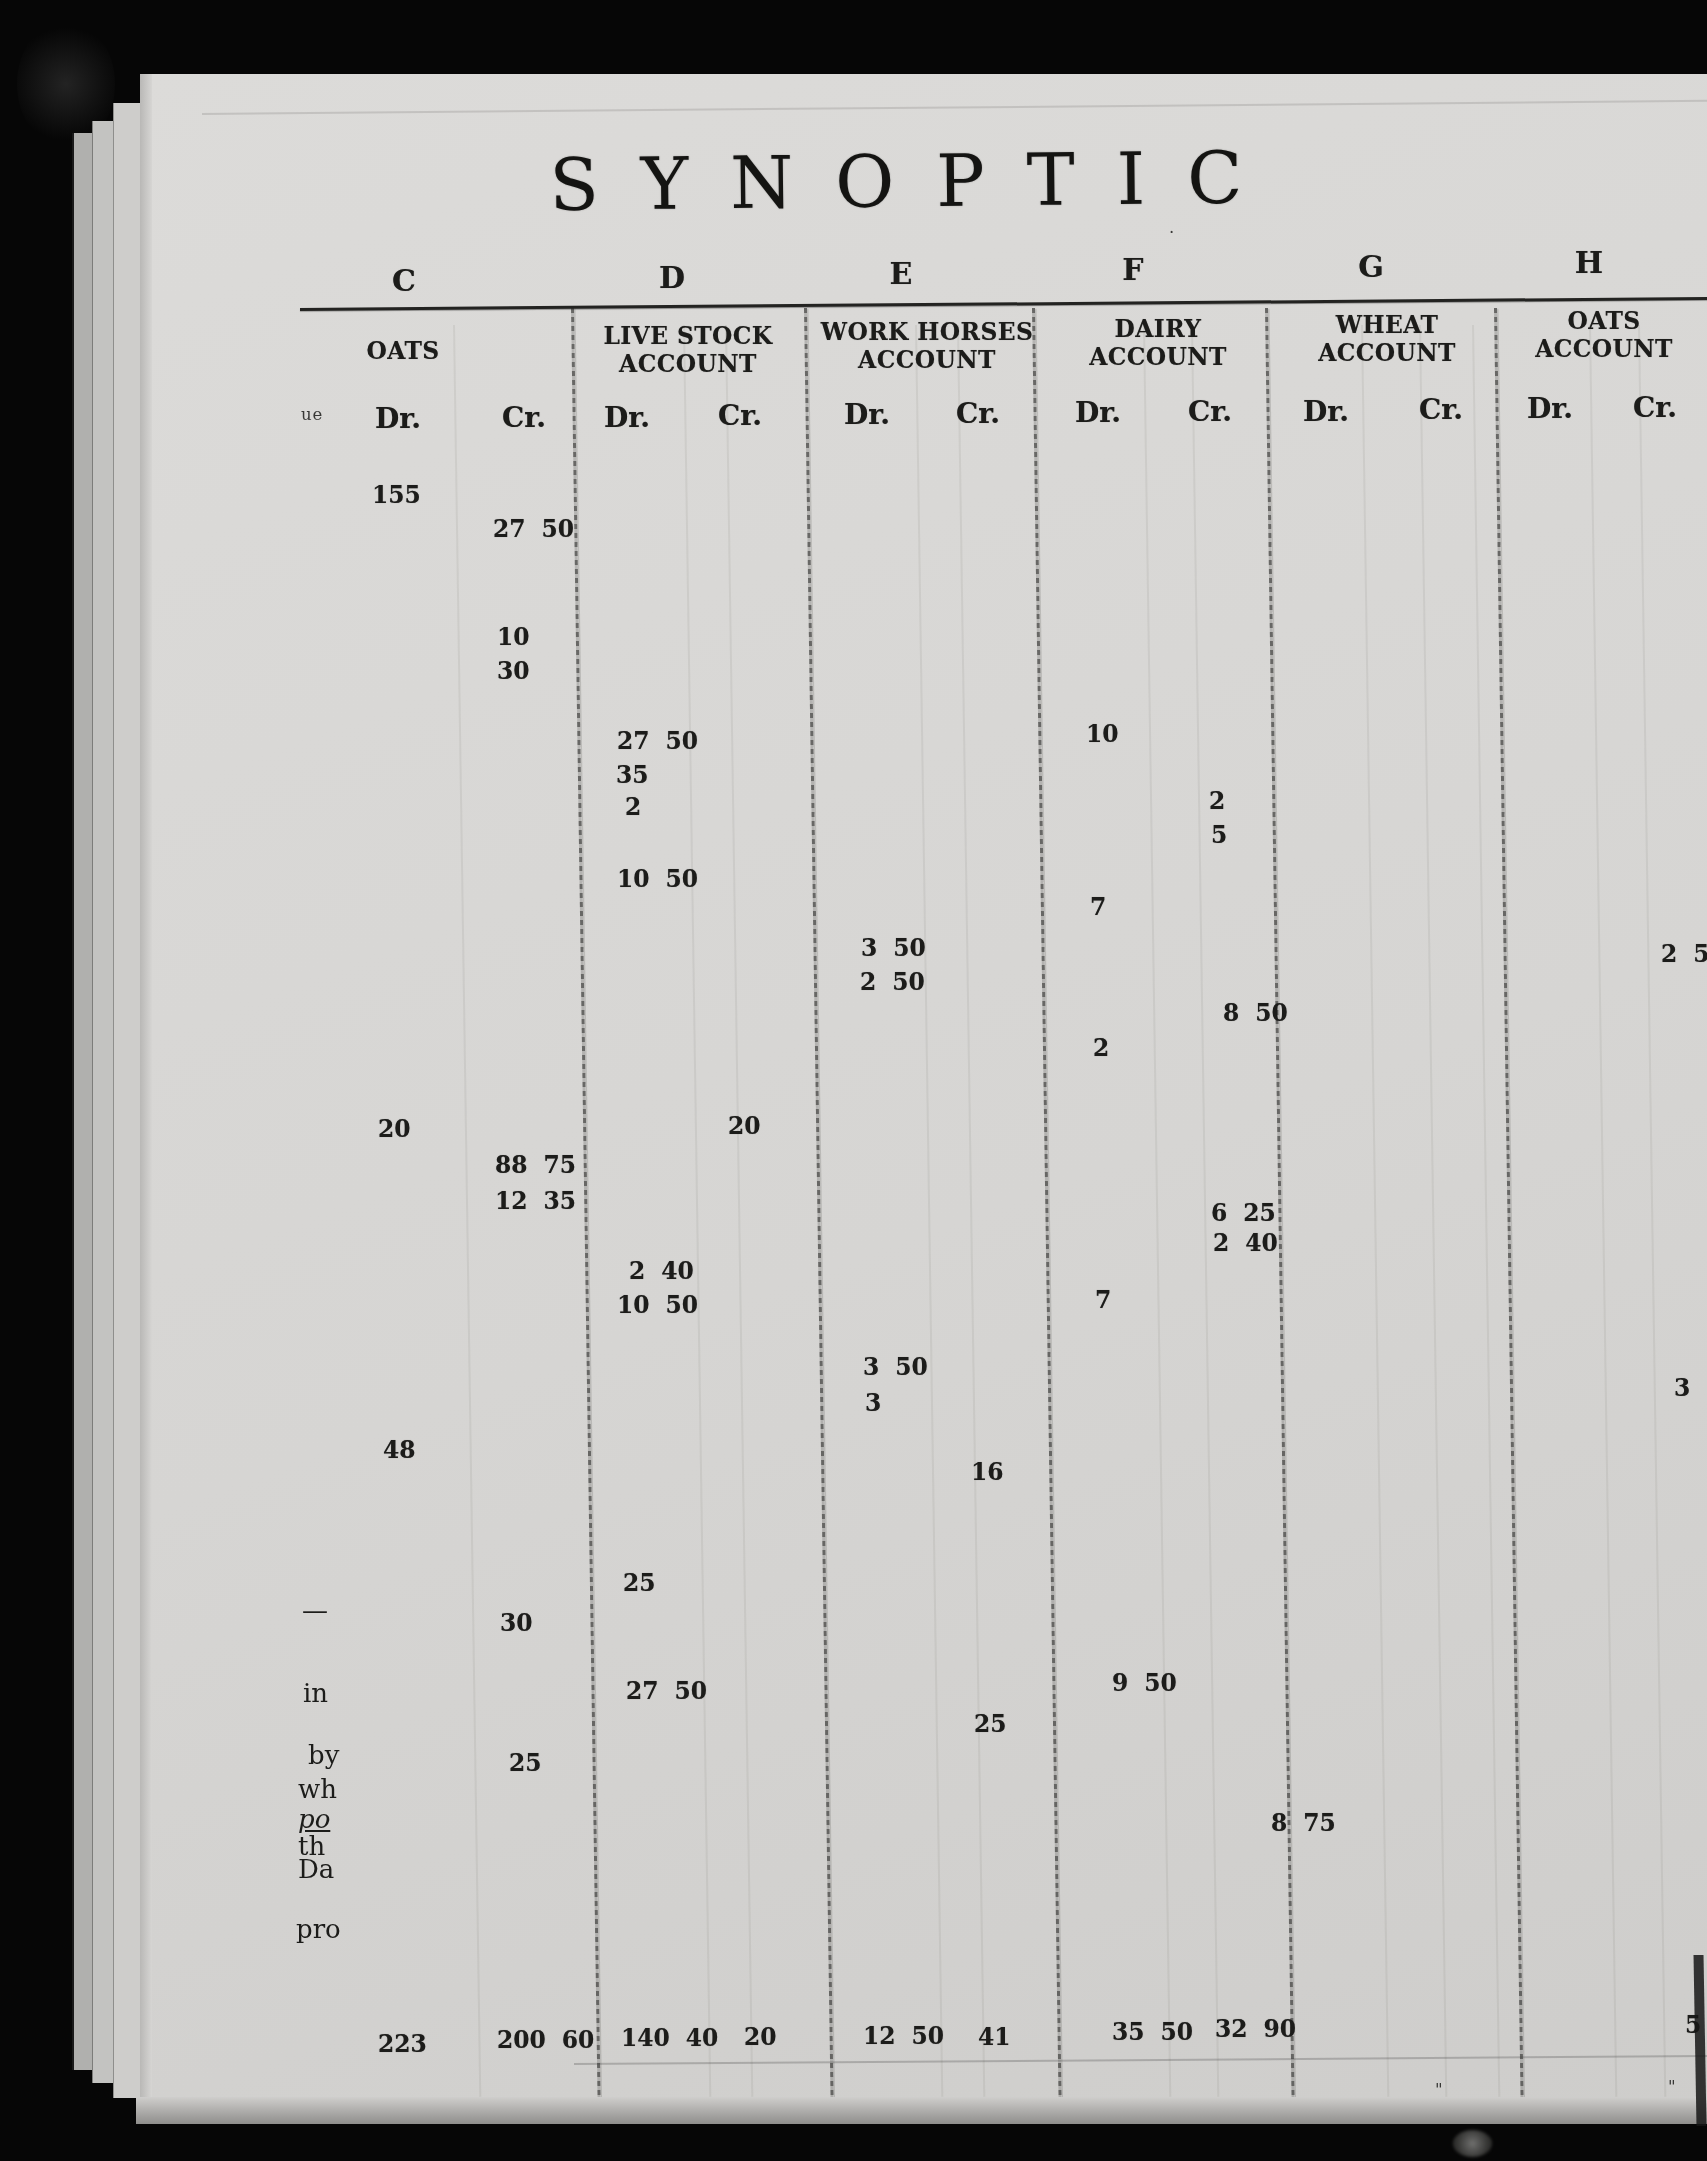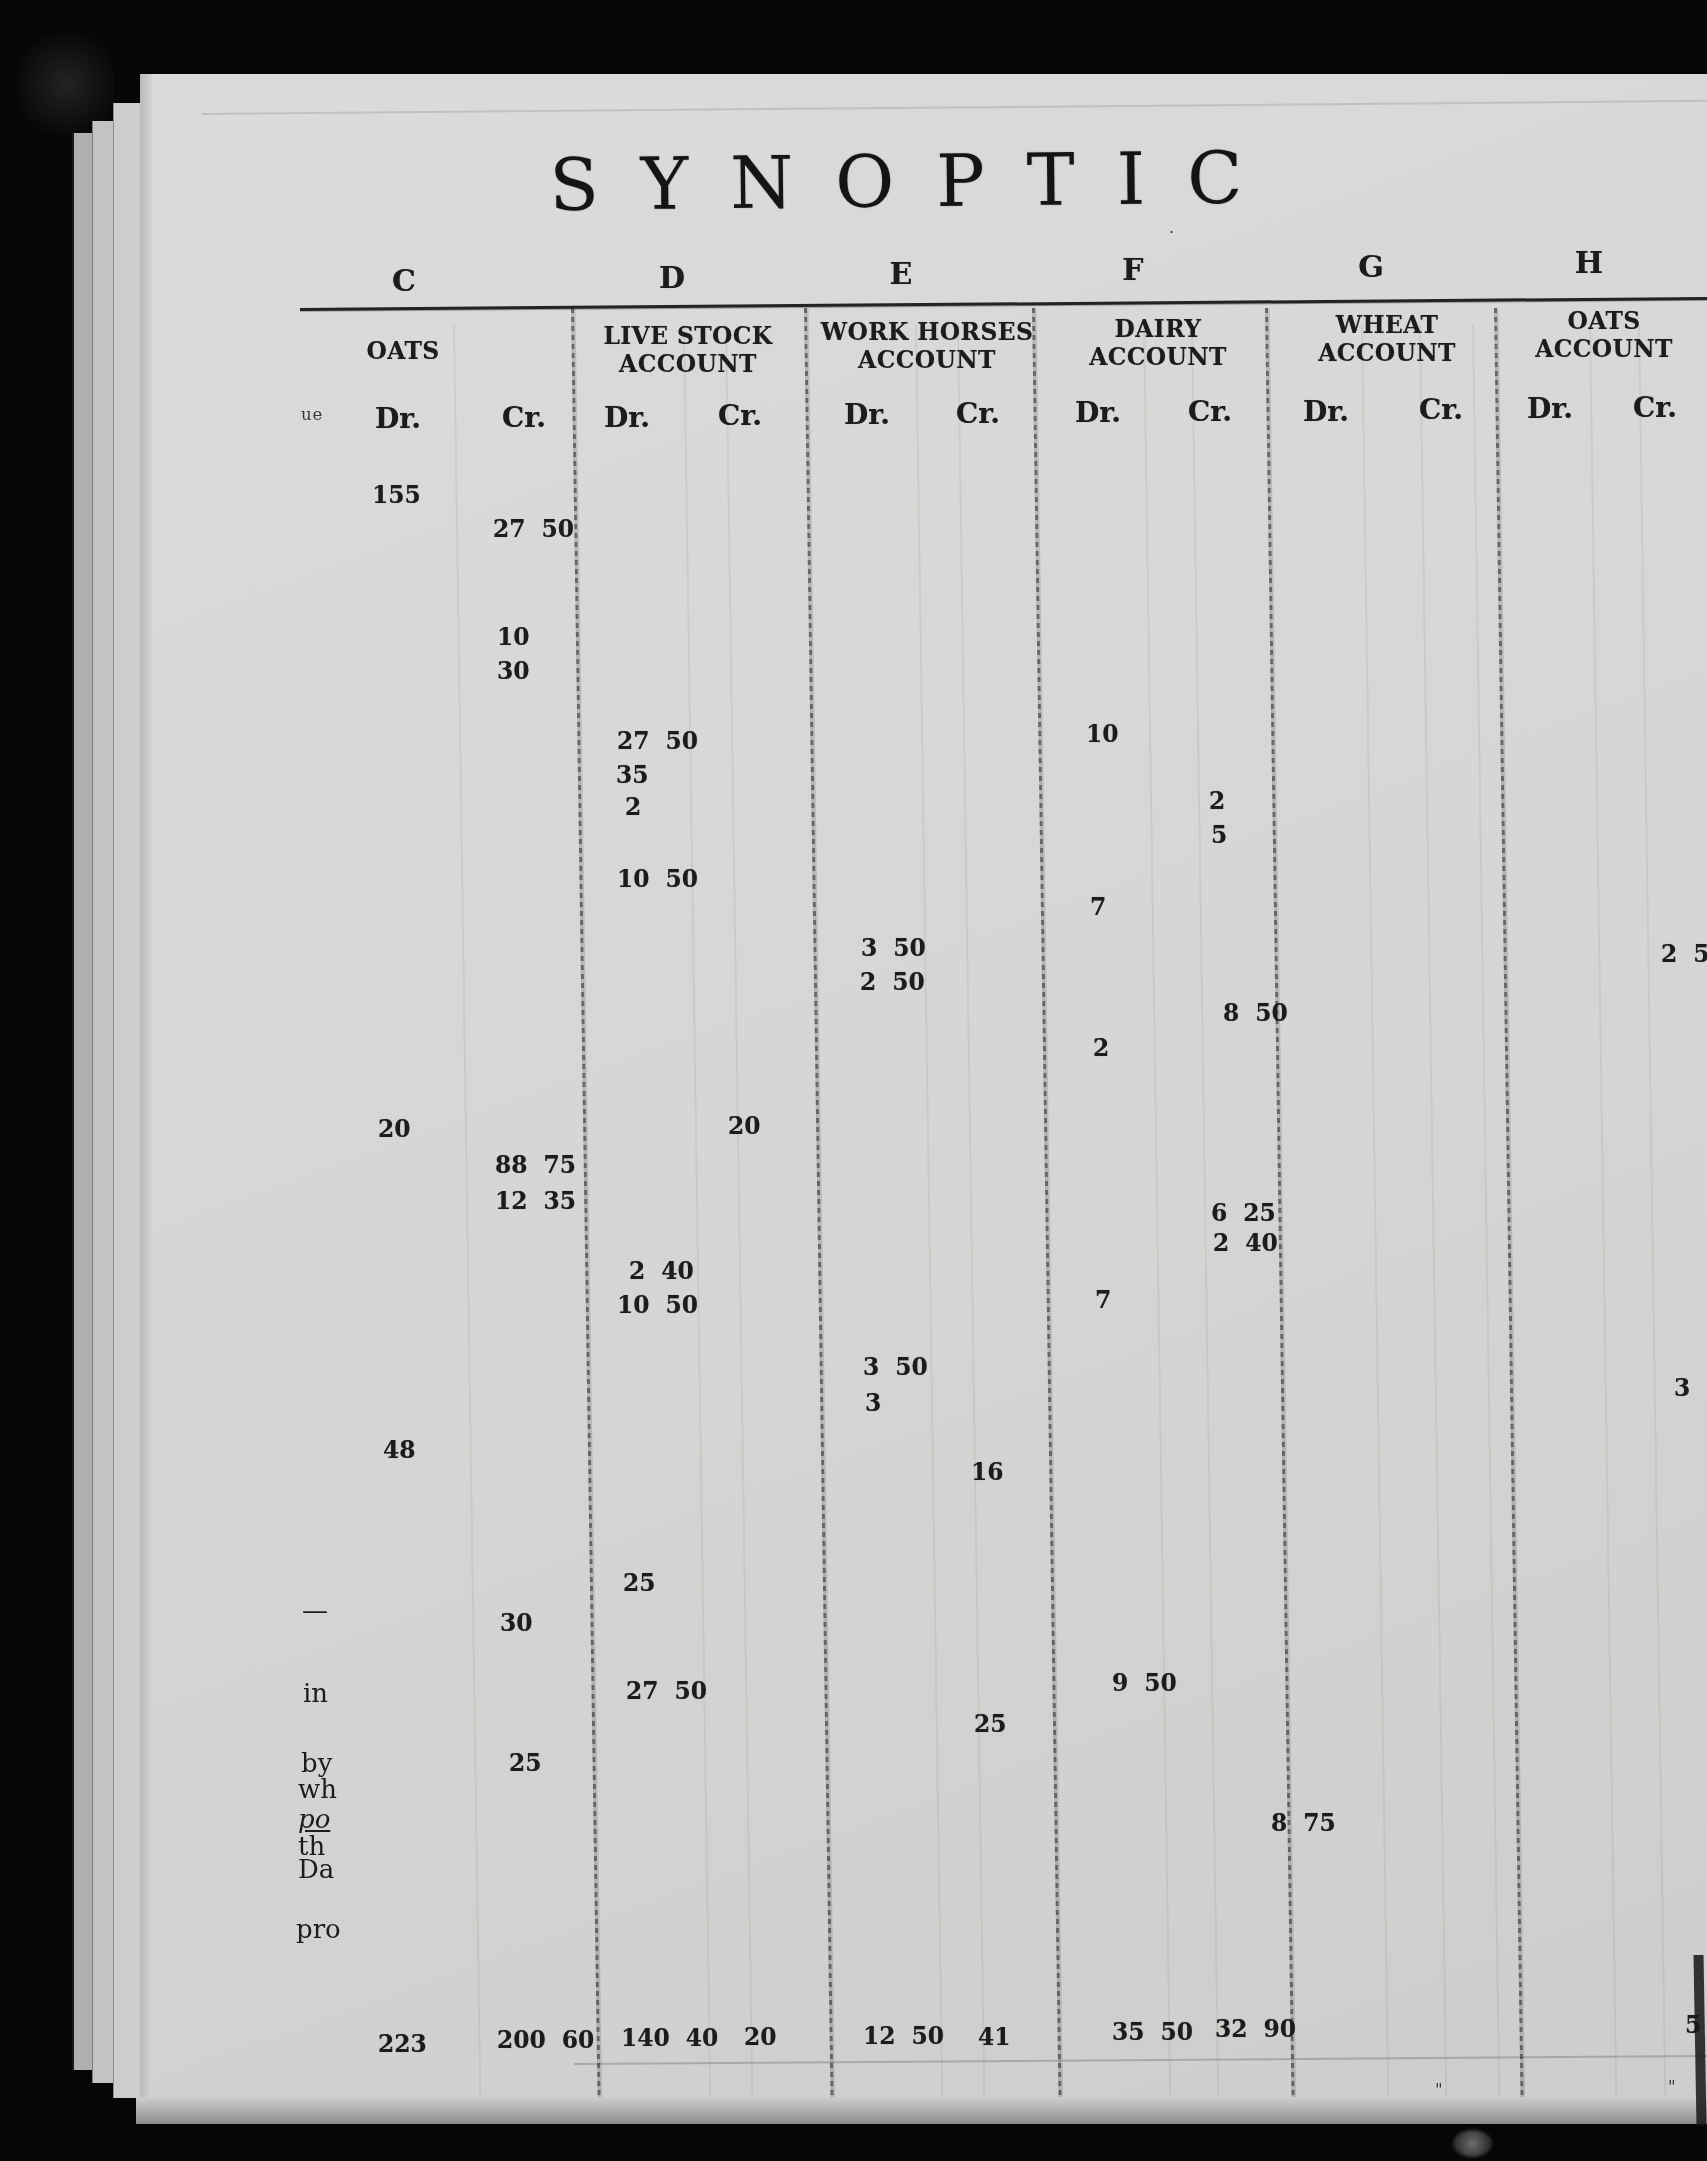--- a/index.html
+++ b/index.html
@@ -158,21 +158,21 @@
       <div class="num" style="left: 497px; top: 2026px;"><span>200</span><span class="cents">60</span></div>
       <div class="num" style="left: 621px; top: 2024px;"><span>140</span><span class="cents">40</span></div>
       <div class="num" style="left: 744px; top: 2023px;"><span>20</span></div>
       <div class="num" style="left: 863px; top: 2022px;"><span>12</span><span class="cents">50</span></div>
       <div class="num" style="left: 978px; top: 2023px;"><span>41</span></div>
       <div class="num" style="left: 1112px; top: 2018px;"><span>35</span><span class="cents">50</span></div>
       <div class="num" style="left: 1215px; top: 2015px;"><span>32</span><span class="cents">90</span></div>
       <div class="num" style="left: 1685px; top: 2011px;"><span>5</span></div>
       <div class="frag" style="left: 302px; top: 1595px;">—</div>
       <div class="frag" style="left: 303px; top: 1678px;">in</div>
-      <div class="frag" style="left: 301px; top: 1740px; margin-top: 8px;">by</div>
+      <div class="frag" style="left: 308px; top: 1740px;">by</div>
       <div class="frag" style="left: 298px; top: 1774px;">wh</div>
       <div class="frag italic" style="left: 298px; top: 1804px; text-decoration: underline;">po</div>
       <div class="frag" style="left: 298px; top: 1831px;">th</div>
       <div class="frag" style="left: 298px; top: 1854px;">Da</div>
       <div class="frag" style="left: 296px; top: 1914px;">pro</div>
       <div class="stray" style="left: 301px; top: 405px;">ue</div>
       <div class="stray" style="left: 1435px; top: 2080px;">"</div>
       <div class="stray" style="left: 1668px; top: 2077px;">"</div>
       <div class="stray" style="left: 1169px; top: 223px;">·</div>
     </div>

